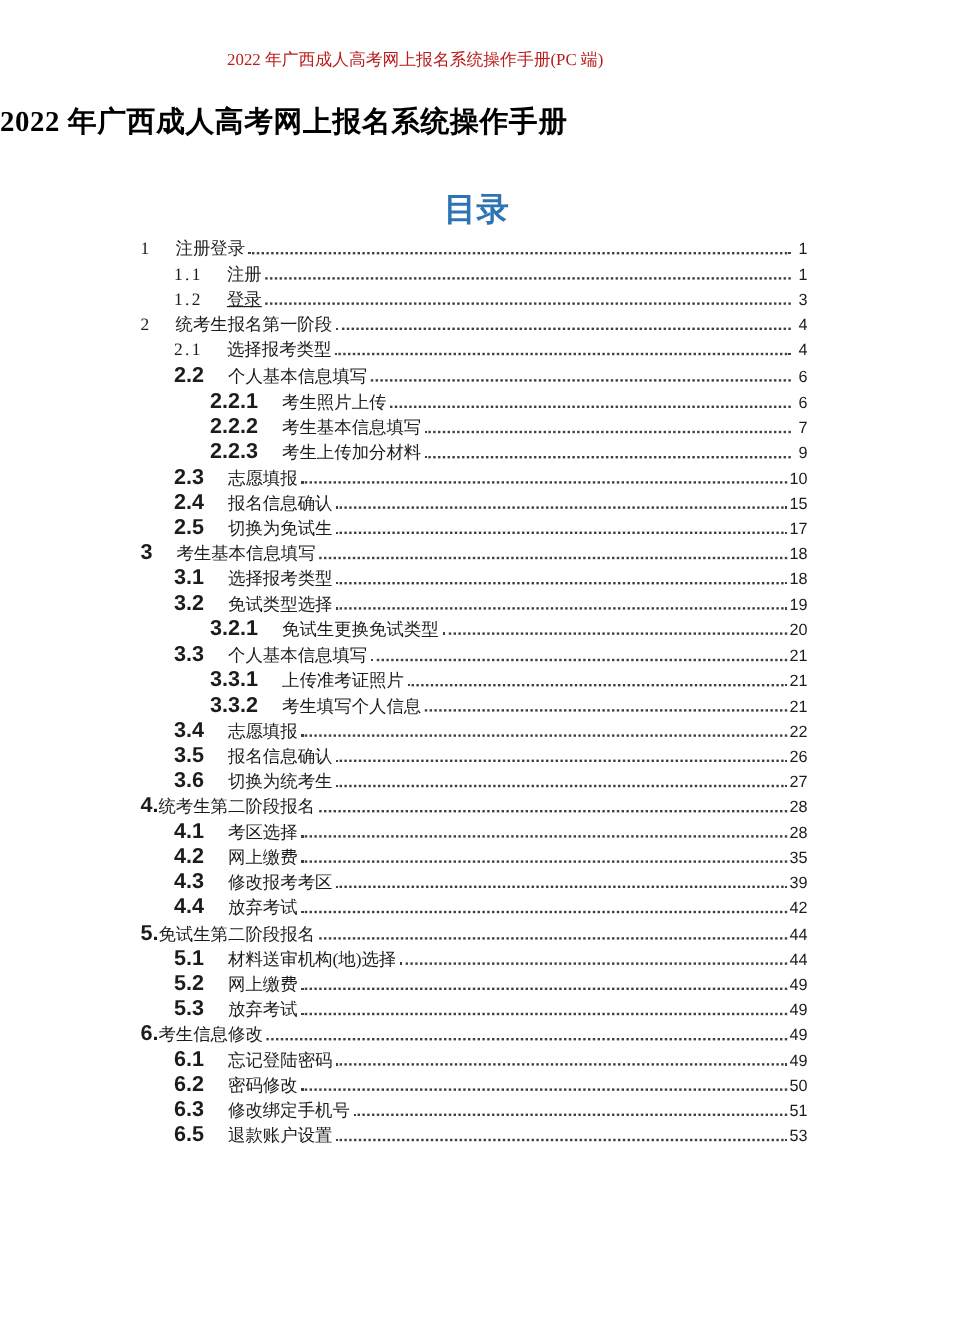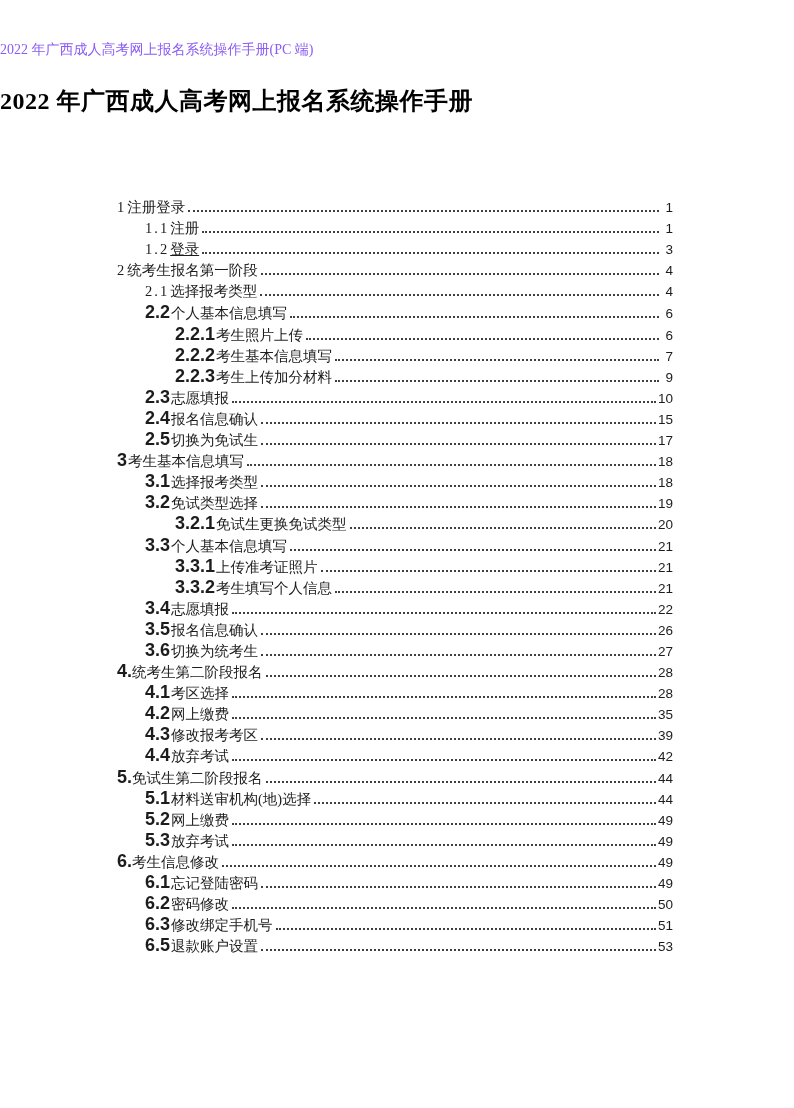--- a/index.html
+++ b/index.html
@@ -3,21 +3,21 @@
 <meta charset="utf-8">
 <style>
   html,body { margin:0; padding:0; background:#ffffff; }
   .page {
     position:relative; width:794px; height:1108px; margin:0 auto;
     background:#ffffff; overflow:hidden;
     font-family:"Liberation Serif","DejaVu Serif",serif; color:#1c1c1c;
   }
   .header {
     position:absolute; top:41px; left:0; right:102px;
-    text-align:left; font-size:14px; color:#8b5cf6; white-space:nowrap;
+    text-align:center; font-size:14px; color:#b91c1c; white-space:nowrap;
   }
   .doc-title {
     position:absolute; top:85px; left:0; width:100%; margin:0;
     text-align:left; font-size:24px; font-weight:bold; color:#000;
     letter-spacing:0.5px;
   }
   .toc-heading {
     position:absolute; top:156px; left:0; width:100%; margin:0;
     text-align:center; font-size:27px; font-weight:bold;
     font-family:"Liberation Sans","DejaVu Sans",sans-serif;
@@ -30,41 +30,42 @@
     height:21.1px; line-height:21.1px; font-size:14.5px;
     white-space:nowrap; cursor:pointer;
   }
   .toc-row.lvl2 { padding-left:28px; }
   .toc-row.lvl3 { padding-left:58px; }
   .num.sans {
     font-family:"Liberation Sans","DejaVu Sans",sans-serif;
     font-weight:700; font-size:18px;
   }
   .num.serif { letter-spacing:2px; }
-  .title { margin-left:1px; }
+  .title { margin-left:20px; }
   .title.nosep { margin-left:0; }
   .title.u { text-decoration:underline; }
   .leader {
     flex:1; min-width:8px;
     border-bottom:2px dotted #3f3f3f;
     margin:0 2px 4px 3px;
   }
   .pg {
     font-family:"Liberation Sans","DejaVu Sans",sans-serif;
     font-size:13.5px; min-width:12px; text-align:right;
   }
 </style>
 </head>
 <body>
 
 <div class="page">
   <div class="header">
     <span>2022 年广西成人高考网上报名系统操作手册(PC 端)</span>
   </div>
   <h1 class="doc-title">2022 年广西成人高考网上报名系统操作手册</h1>
+  <h2 class="toc-heading" style="color: rgb(46, 116, 181);">目录</h2>
   <div class="toc">
       <div class="toc-row lvl1">
         <span class="num serif">1</span>
         <span class="title">注册登录</span>
         <span class="leader"></span>
         <span class="pg">1</span>
       </div>
       <div class="toc-row lvl2">
         <span class="num serif">1.1</span>
         <span class="title">注册</span>

